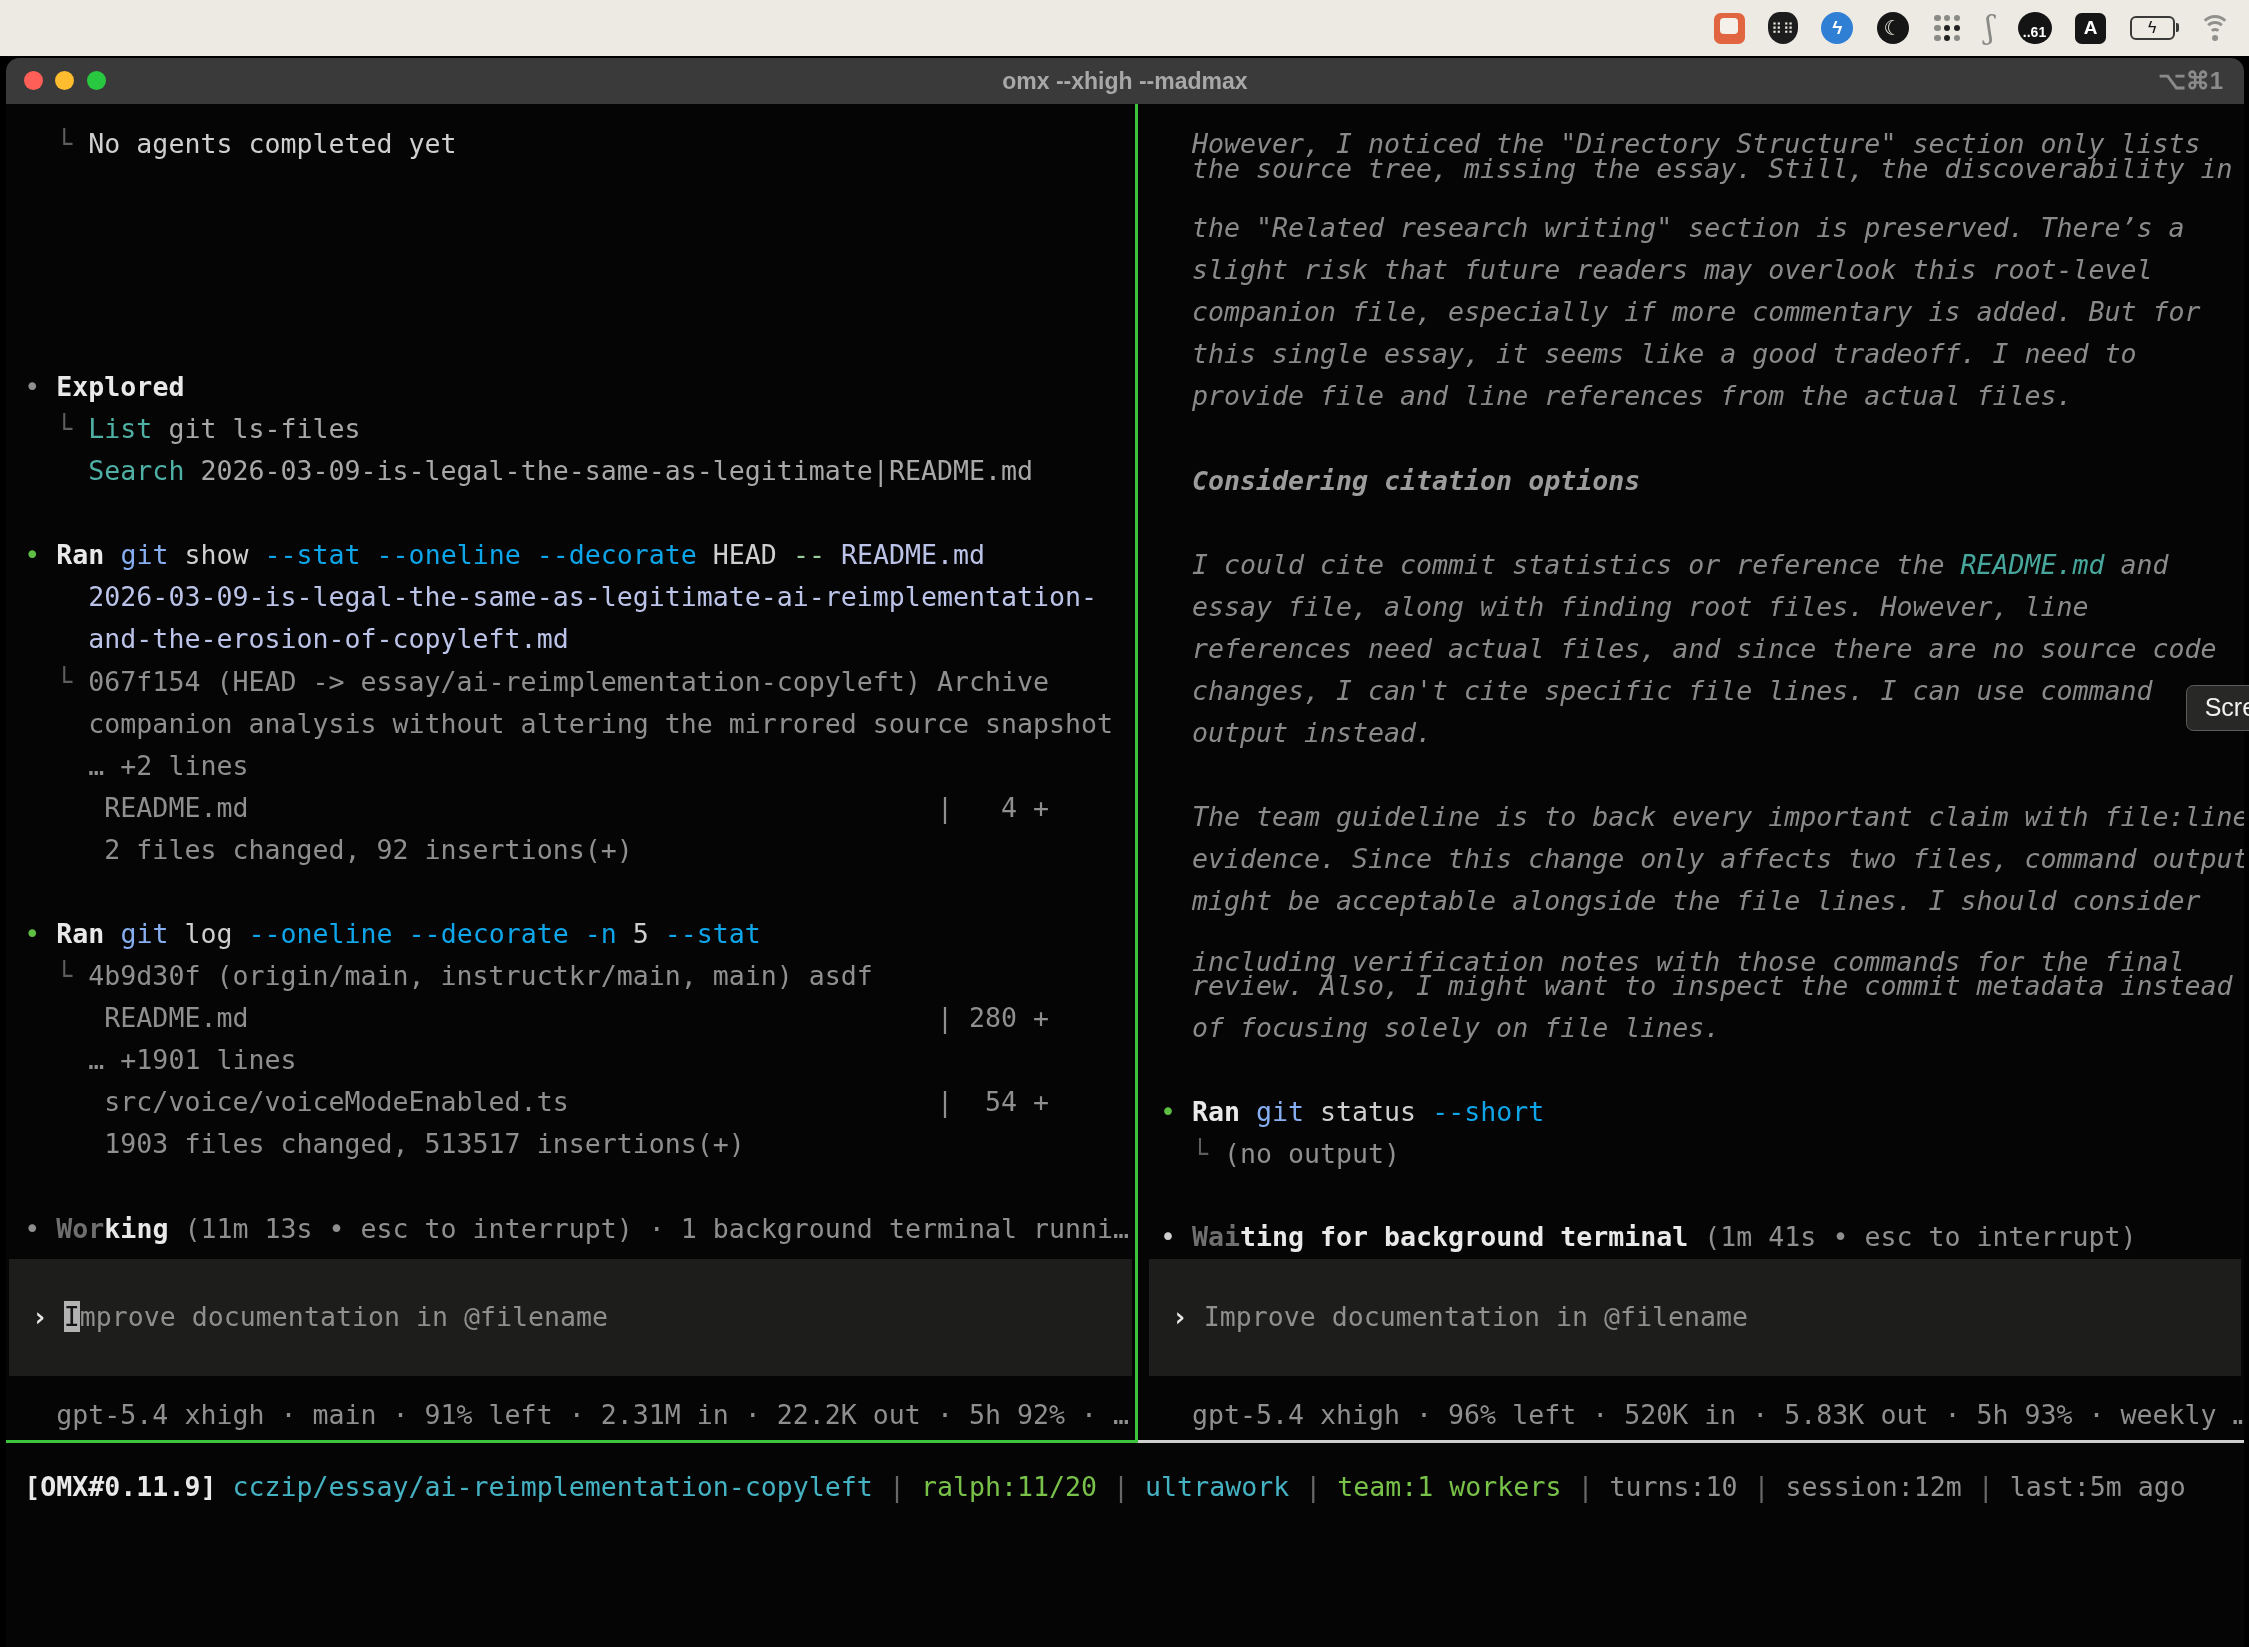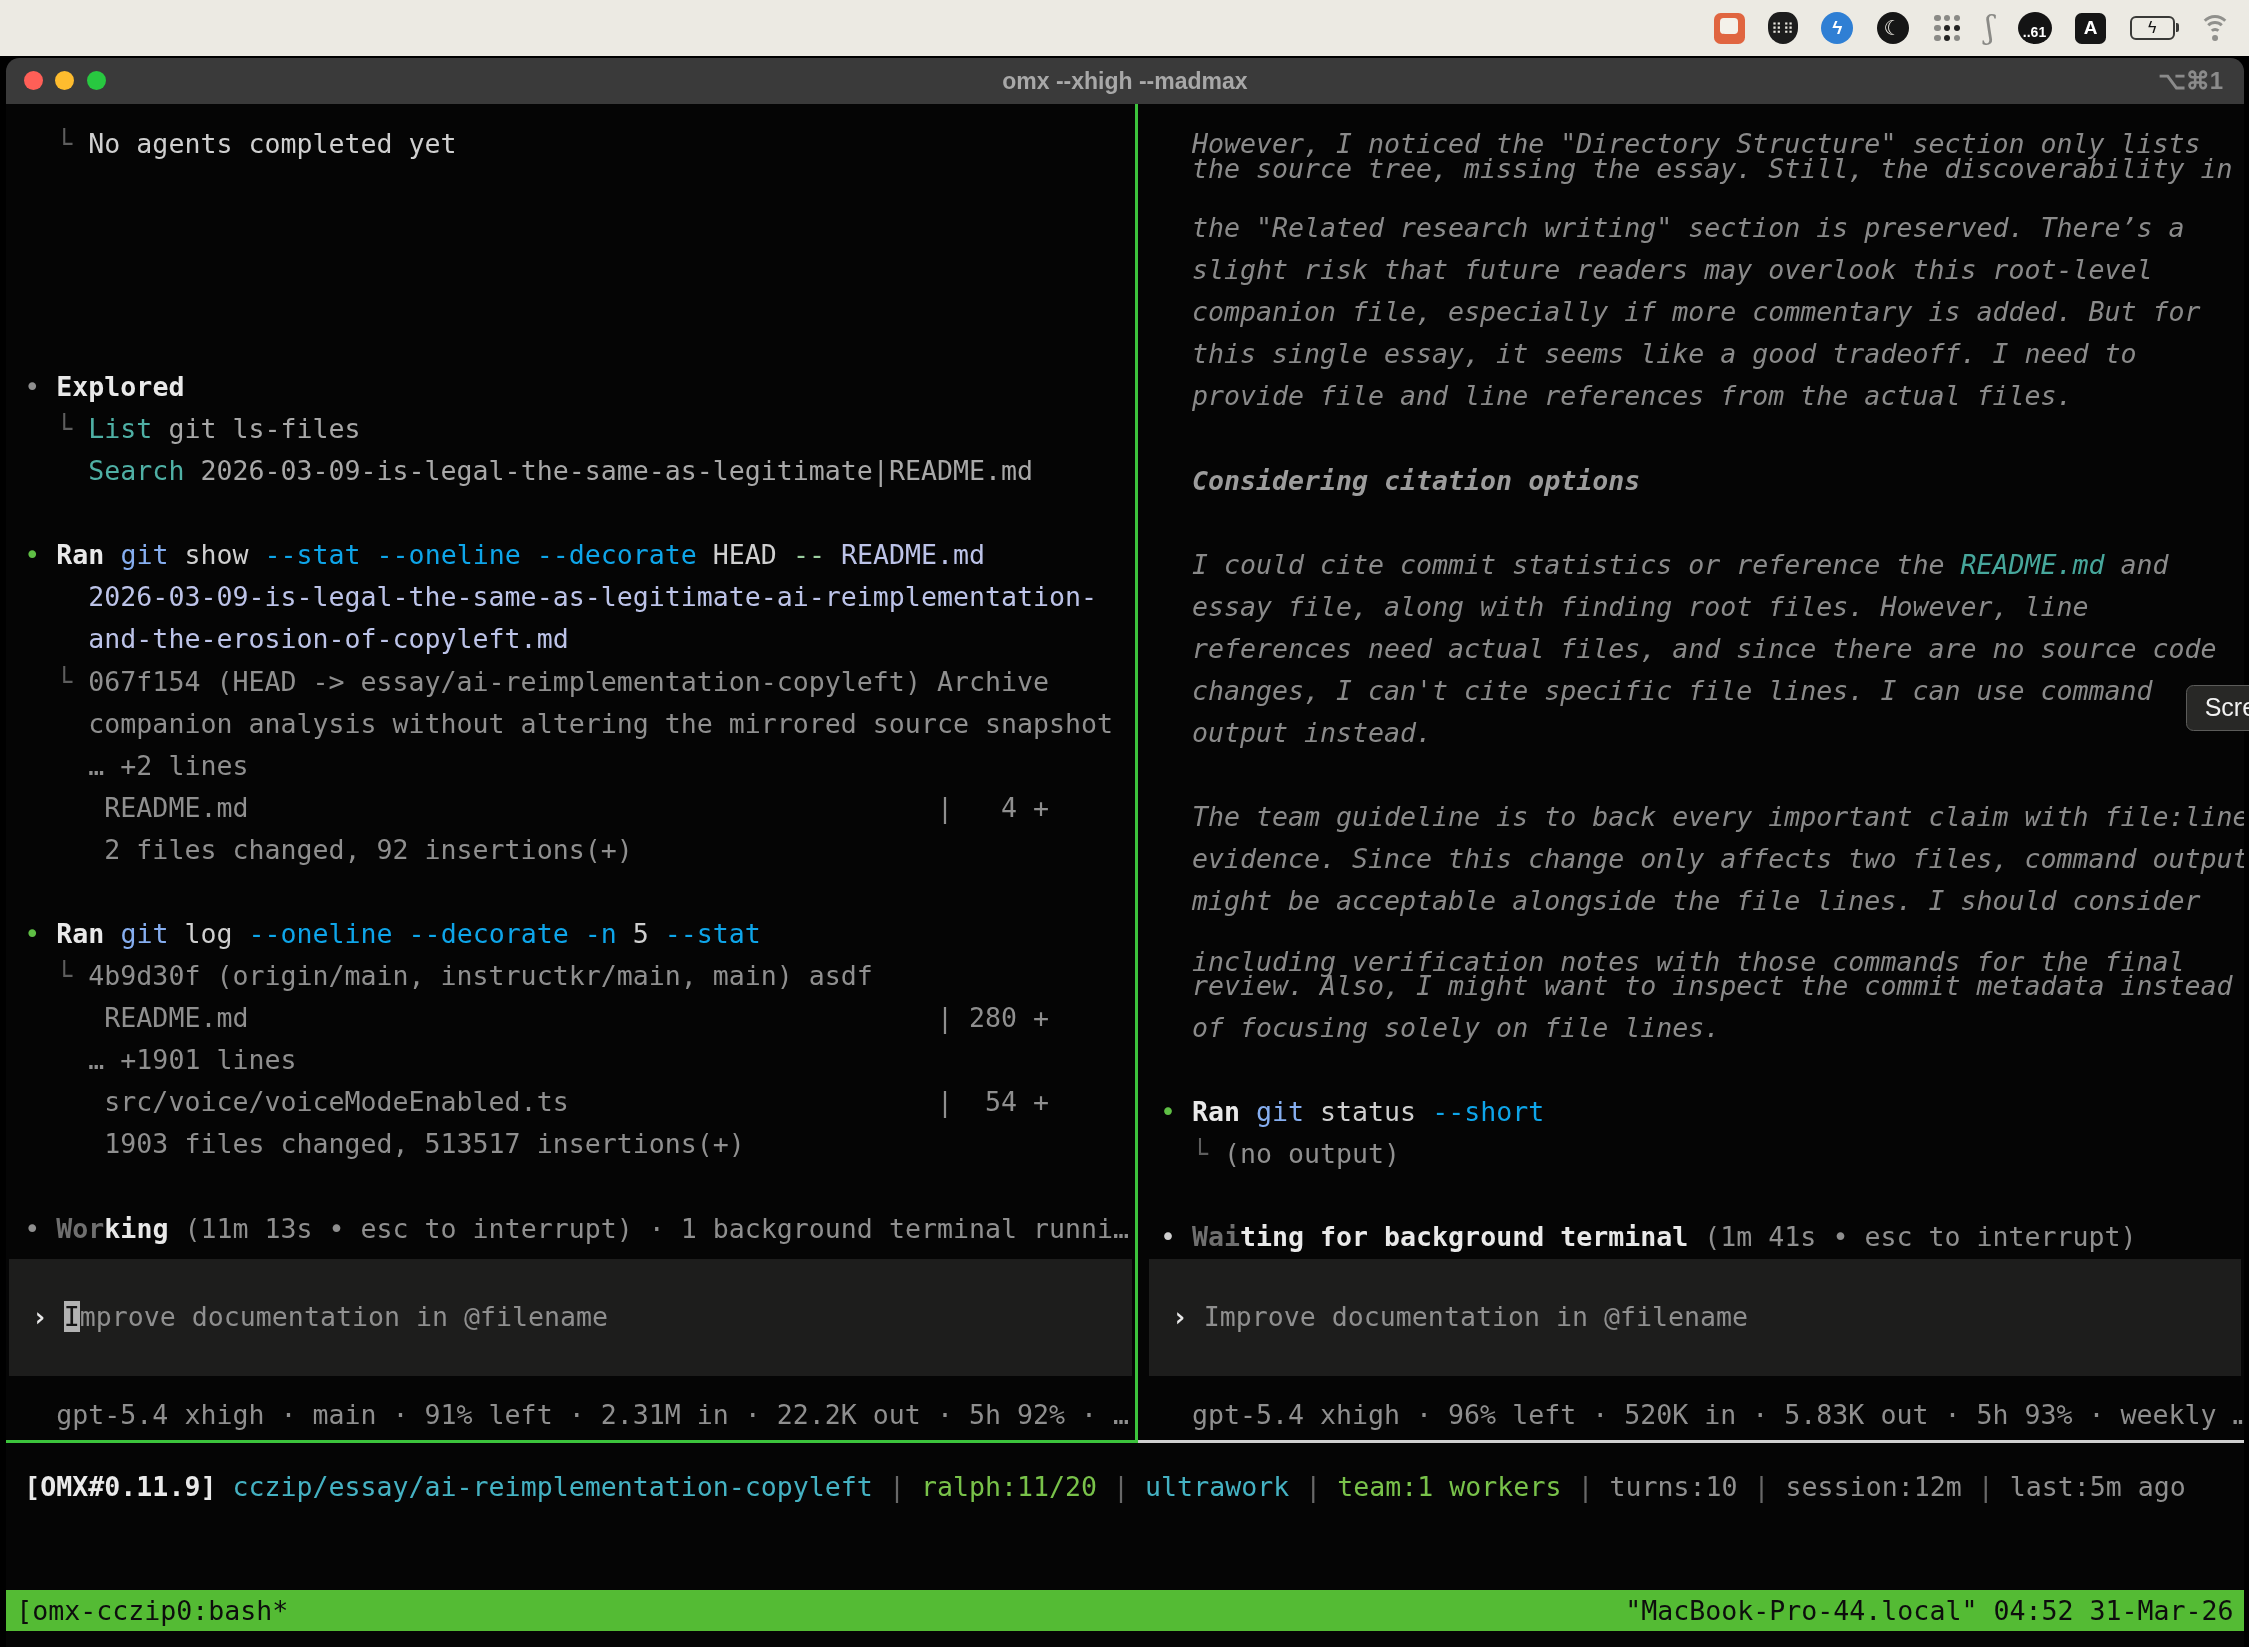--- a/index.html
+++ b/index.html
@@ -261,23 +261,19 @@
         </div>
 
       <div class="divider-v"></div>
       <div class="hborder-g"></div>
       <div class="hborder-w"></div>
 
       <div class="grp" id="omxline">
           <div class="tl" style="top: 0px;"><span class="s-w">[OMX#0.11.9]</span><span class="s-g"> </span><span class="s-cy2">cczip/essay/ai-reimplementation-copyleft</span><span class="s-pipe"> | </span><span class="s-grn2">ralph:11/20</span><span class="s-pipe"> | </span><span class="s-cy2">ultrawork</span><span class="s-pipe"> | </span><span class="s-grn2">team:1 workers</span><span class="s-pipe"> | </span><span class="s-g">turns:10</span><span class="s-pipe"> | </span><span class="s-g">session:12m</span><span class="s-pipe"> | </span><span class="s-g">last:5m ago</span></div>
         </div>
 
-      <div class="tmuxbar">
-        <span>[omx-cczip0:bash*</span>
-        <span>"MacBook-Pro-44.local" 04:52 31-Mar-26</span>
-      </div>
     </div>
   </div>
 
   <div class="tooltip">Scre</div>
 
 </div>
 
 
 </body></html>

